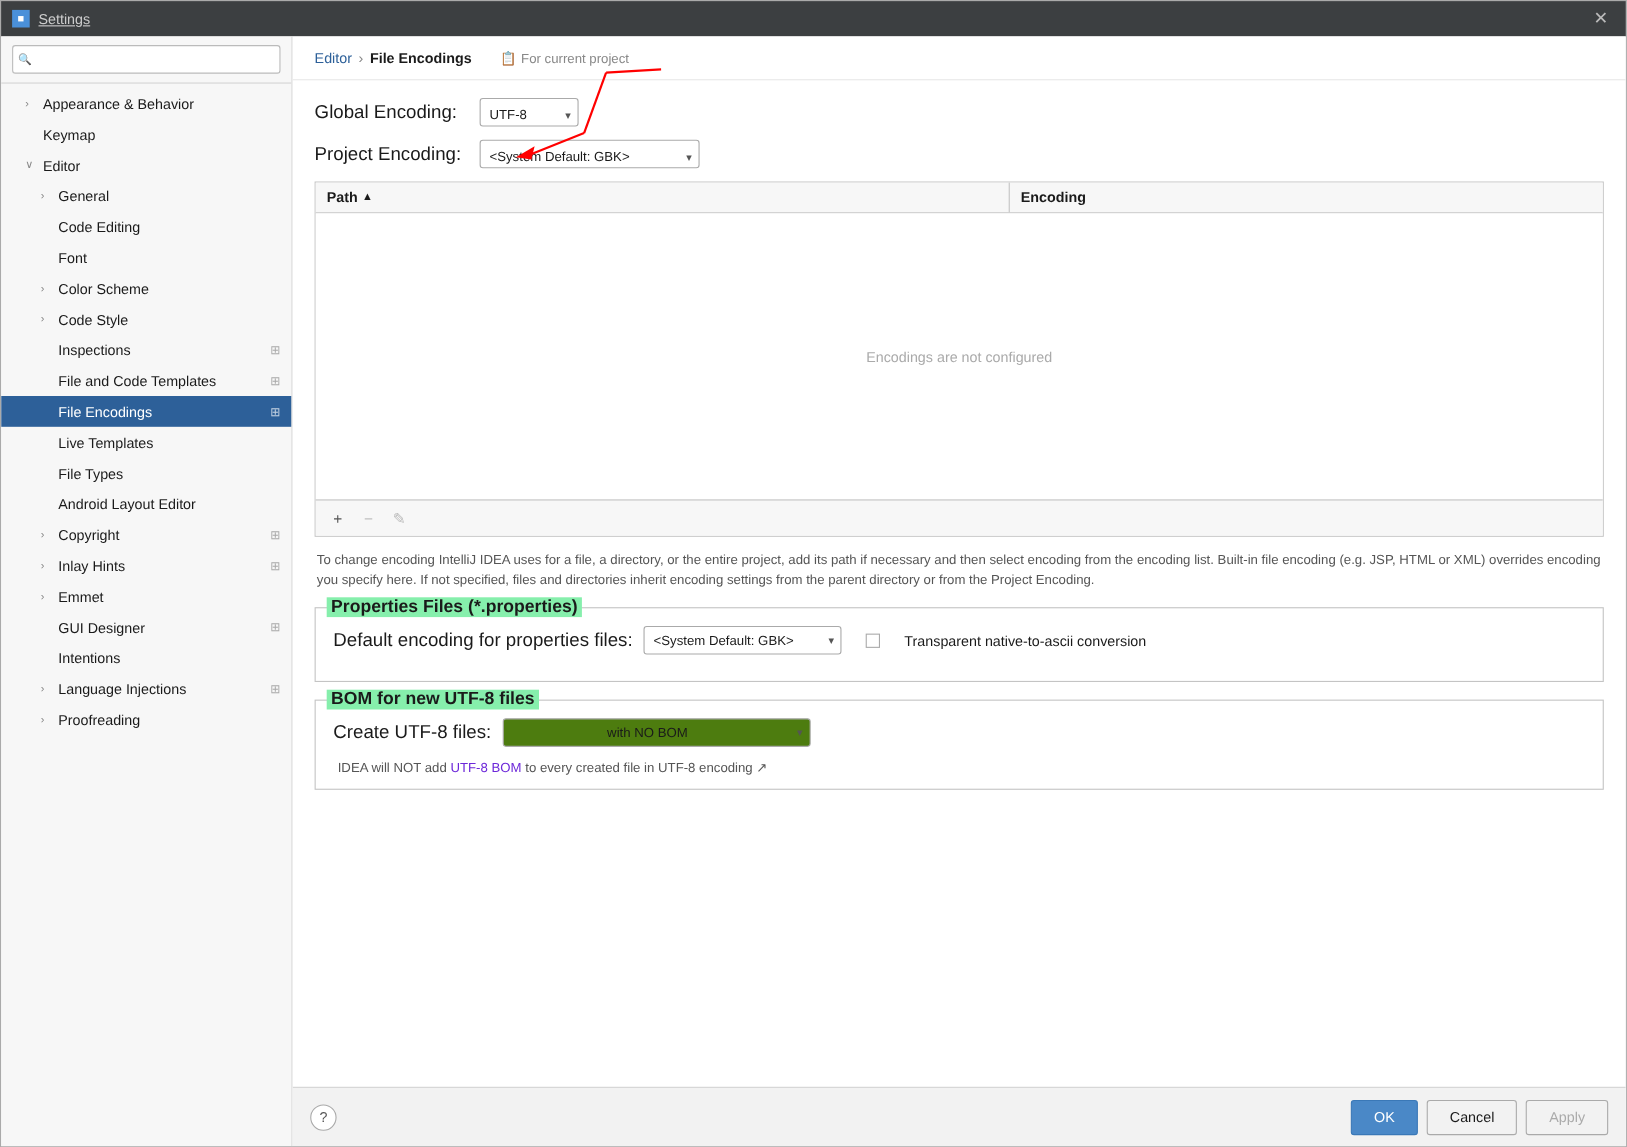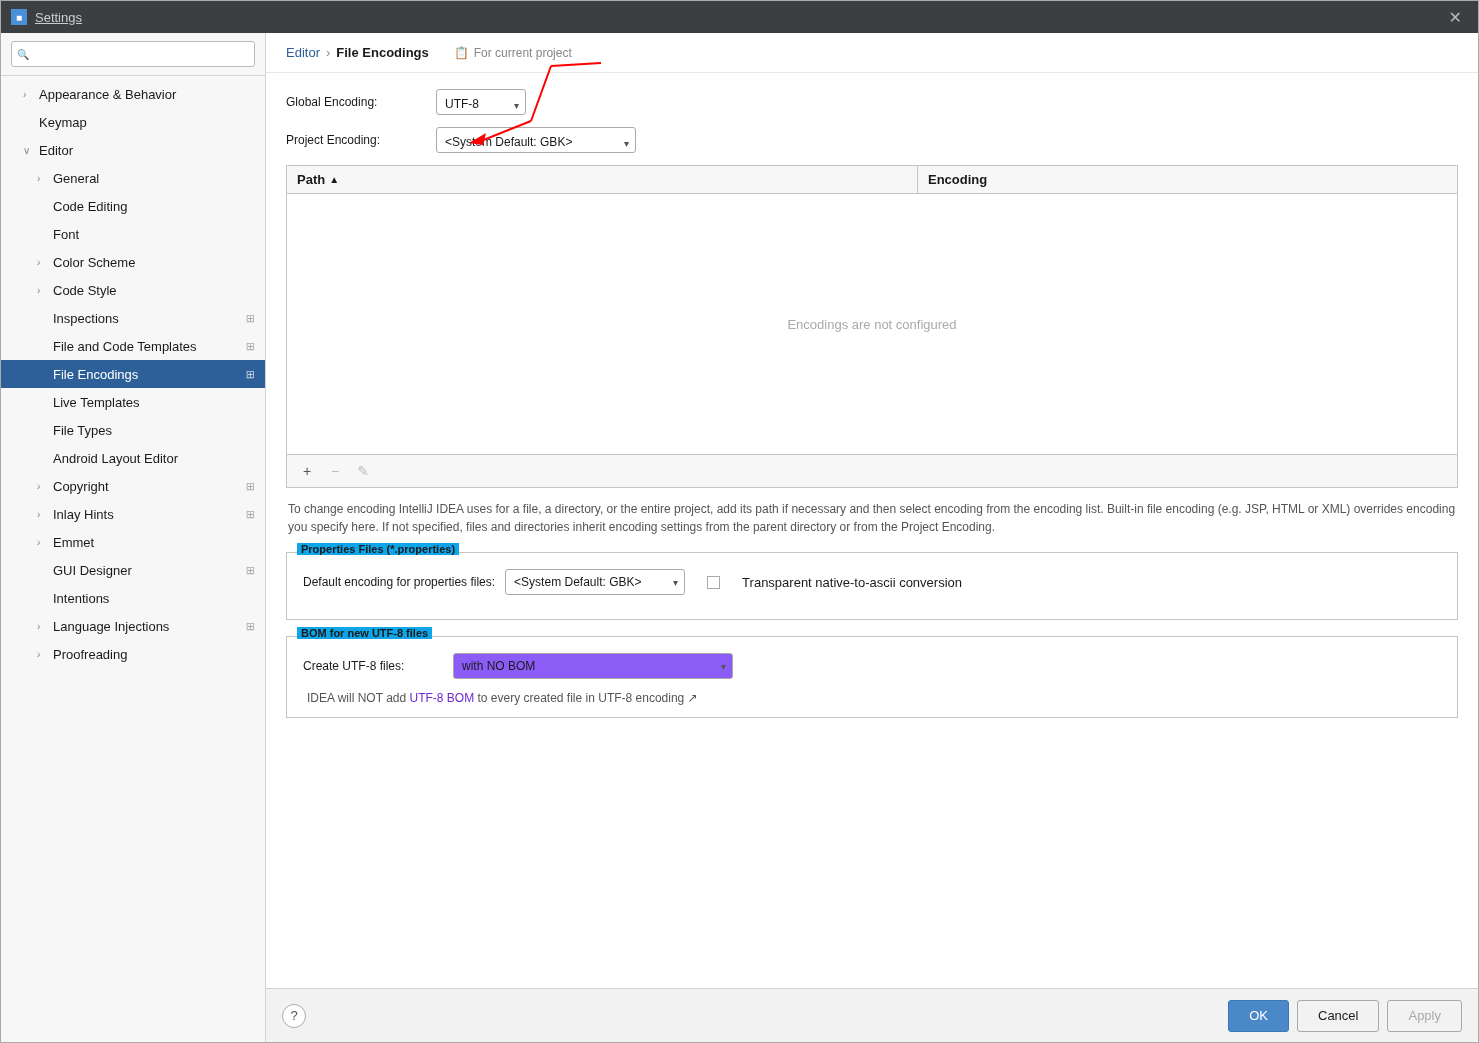--- a/index.html
+++ b/index.html
@@ -163,21 +163,21 @@
       padding: 16px 20px;
       overflow-y: auto;
     }
     .form-row {
       display: flex;
       align-items: center;
       margin-bottom: 12px;
       gap: 10px;
     }
     .form-label {
-      font-size: 12px;
+      font-size: 17px;
       color: #1a1a1a;
       min-width: 140px;
     }
     .dropdown {
       border: 1px solid #aaa;
       border-radius: 3px;
       background: white;
       padding: 3px 24px 3px 8px;
       font-size: 12px;
       cursor: pointer;
@@ -253,23 +253,23 @@
     .section-group {
       border: 1px solid #c4c4c4;
       margin-top: 16px;
       padding: 12px 16px;
       position: relative;
     }
     .section-title {
       position: absolute;
       top: -10px;
       left: 10px;
-      background: #0ea5e9;
+      background: #86efac;
       padding: 0 4px;
-      font-size: 11px;
+      font-size: 16px;
       font-weight: bold;
       color: #1a1a1a;
     }
     .section-content {
       padding-top: 4px;
     }
     .checkbox-row {
       display: flex;
       align-items: center;
       gap: 22px;
@@ -353,29 +353,30 @@
     .properties-dropdown::after {
       content: '▾';
       position: absolute;
       right: 6px;
       color: #555;
       font-size: 10px;
     }
     .bom-dropdown {
       border: 1px solid #aaa;
       border-radius: 3px;
-      background: #8b5cf6;
+      background: #4d7c0f;
       padding: 3px 24px 3px 8px;
       font-size: 12px;
       cursor: pointer;
       position: relative;
       display: inline-flex;
       align-items: center;
       min-width: 280px;
       height: 26px;
+      justify-content: center;
     }
     .bom-dropdown::after {
       content: '▾';
       position: absolute;
       right: 6px;
       color: #555;
       font-size: 10px;
     }
     .bom-note {
       font-size: 12px;

